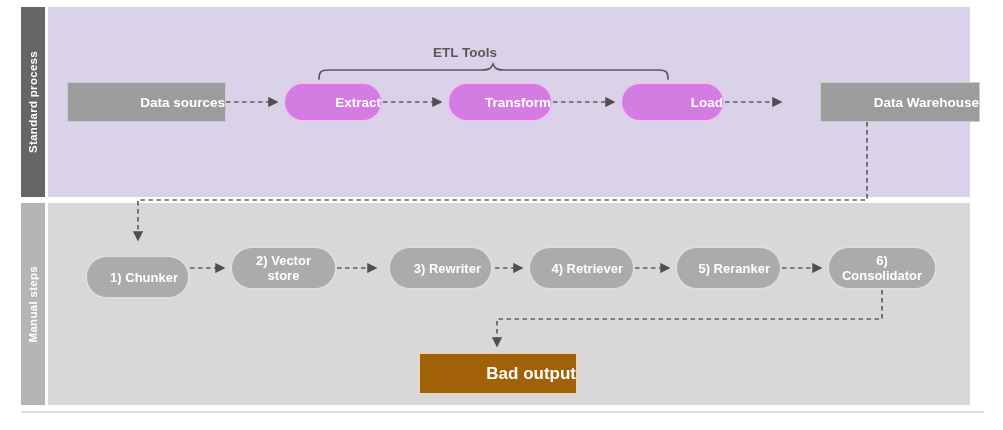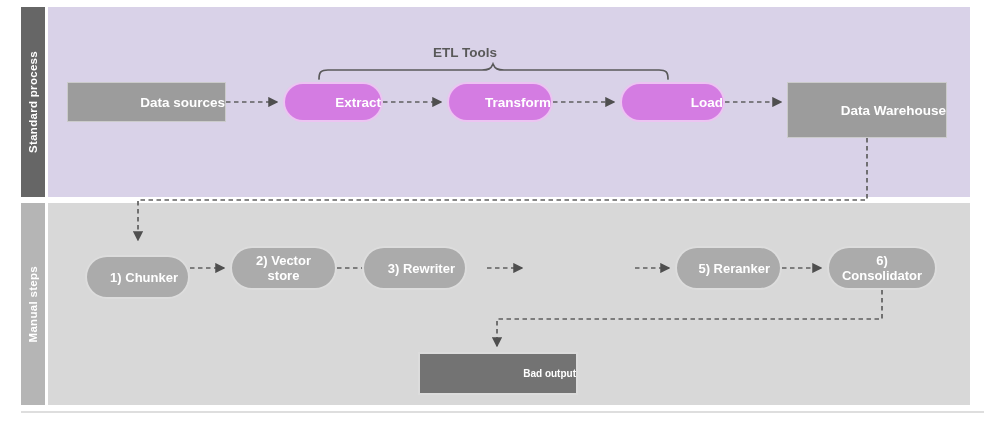--- a/index.html
+++ b/index.html
@@ -19,21 +19,21 @@
   }
   .baseline{position:absolute;left:21px;top:411px;width:963px;height:2px;background:#dedede;}
   .node{
     position:absolute;display:flex;align-items:center;justify-content:flex-end;
     box-sizing:border-box;color:#ffffff;font-weight:700;font-size:13px;
     text-align:center;line-height:15px;
   }
   .rect-gray{background:#9c9c9c;border:1.5px solid #cbcbcb;font-size:13.5px;}
   .pill-purple{background:#d47ce2;border:2px solid rgba(255,255,255,.55);border-radius:22px;font-size:13.5px;}
   .pill-gray{background:#ababab;border:2px solid rgba(255,255,255,.6);border-radius:24px;padding:0 10px;}
-  .rect-yellow{background:#737373;border:2px solid rgba(255,255,255,.75);font-size:10px;}
+  .rect-yellow{background:#a16207;border:2px solid rgba(255,255,255,.75);font-size:17px;}
   .etl-label{
     position:absolute;left:433px;top:45px;width:120px;
     color:#595959;font-weight:700;font-size:13.5px;
   }
   svg.wires{position:absolute;left:0;top:0;width:1003px;height:430px;pointer-events:none;}
   svg.wires path.dash{fill:none;stroke:#5f5f5f;stroke-width:1.7;stroke-dasharray:4.5 3.5;}
   svg.wires path.brace{fill:none;stroke:#595959;stroke-width:1.7;stroke-linecap:round;}
 </style>
 </head>
 <body>
@@ -79,32 +79,35 @@
   </div>
   <div class="node pill-purple" style="left:283px;top:82px;width:100px;height:40px">
     <span>Extract</span>
   </div>
   <div class="node pill-purple" style="left:620px;top:82px;width:105px;height:40px">
     <span>Load</span>
   </div>
   <div class="node pill-purple" style="left:447px;top:82px;width:106px;height:40px">
     <span>Transform</span>
   </div>
-  <div class="node rect-gray" style="left:787px;top:82px;width:160px;height:56px">
+  <div class="node rect-gray" style="left:820px;top:82px;width:160px;height:40px">
     <span>Data Warehouse</span>
   </div>
 
   <div class="node pill-gray" style="left:85px;top:255px;width:105px;height:44px">
     <span>1) Chunker</span>
   </div>
   <div class="node pill-gray" style="left:230px;top:246px;width:107px;height:44px">
     <span>2) Vector store</span>
   </div>
-  <div class="node pill-gray" style="left:362px;top:246px;width:105px;height:44px">
+  <div class="node pill-gray" style="left:388px;top:246px;width:105px;height:44px">
     <span>3) Rewriter</span>
+  </div>
+  <div class="node pill-gray" style="left:528px;top:246px;width:107px;height:44px">
+    <span>4) Retriever</span>
   </div>
   <div class="node pill-gray" style="left:675px;top:246px;width:107px;height:44px">
     <span>5) Reranker</span>
   </div>
   <div class="node pill-gray" style="left:827px;top:246px;width:110px;height:44px">
     <span>6) Consolidator</span>
   </div>
 
   <div class="node rect-yellow" style="left:418px;top:352px;width:160px;height:43px">
     <span>Bad output</span>

